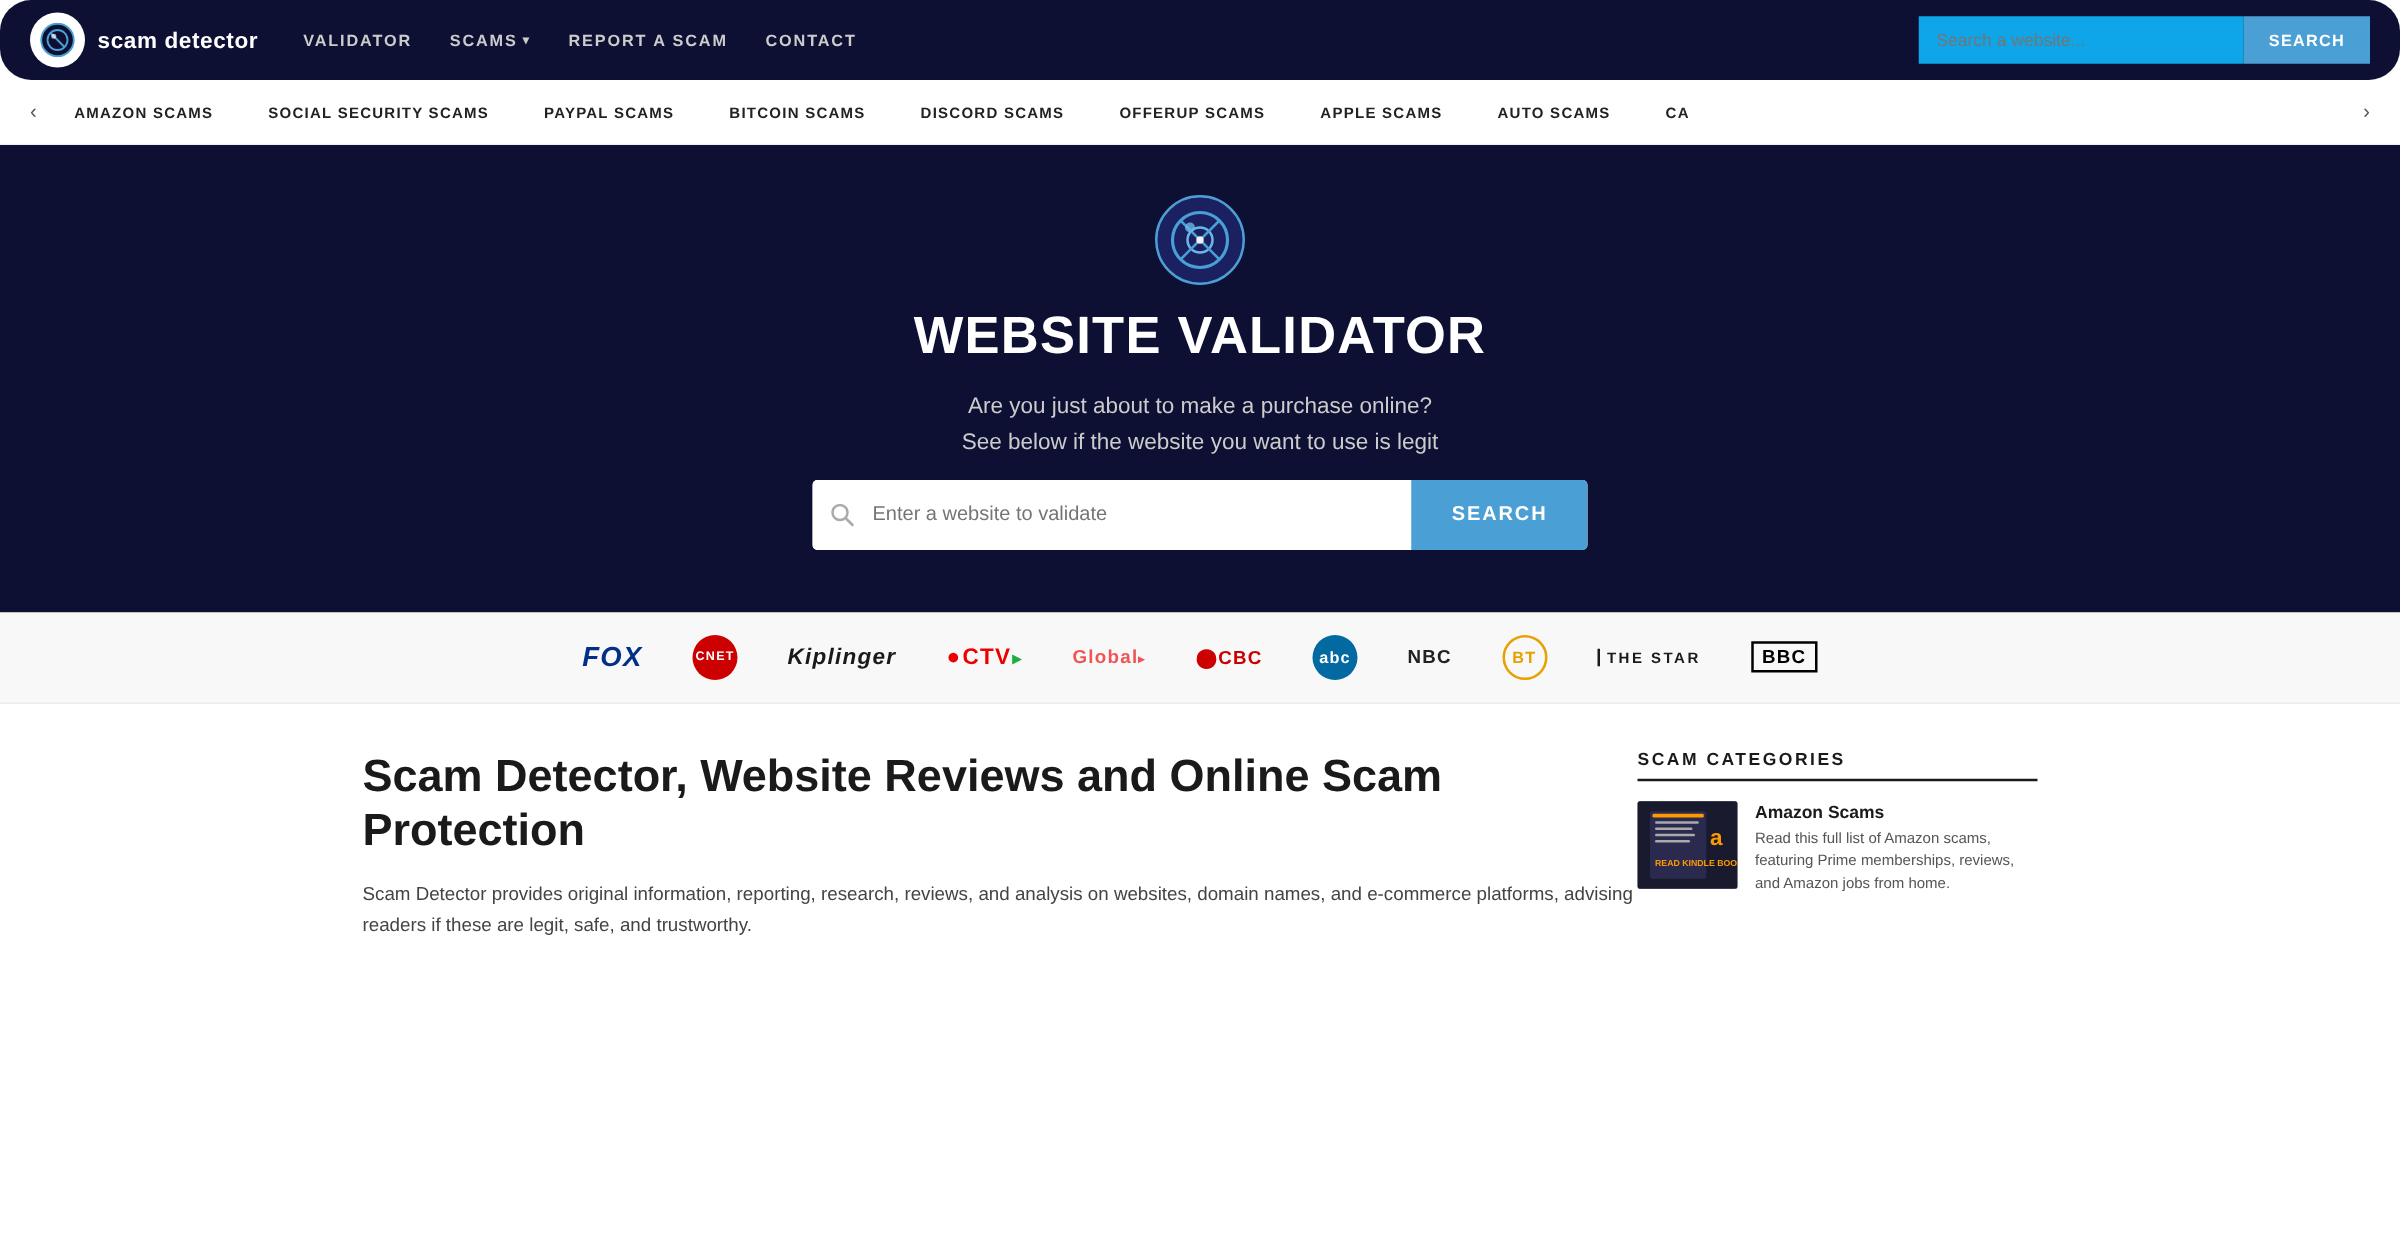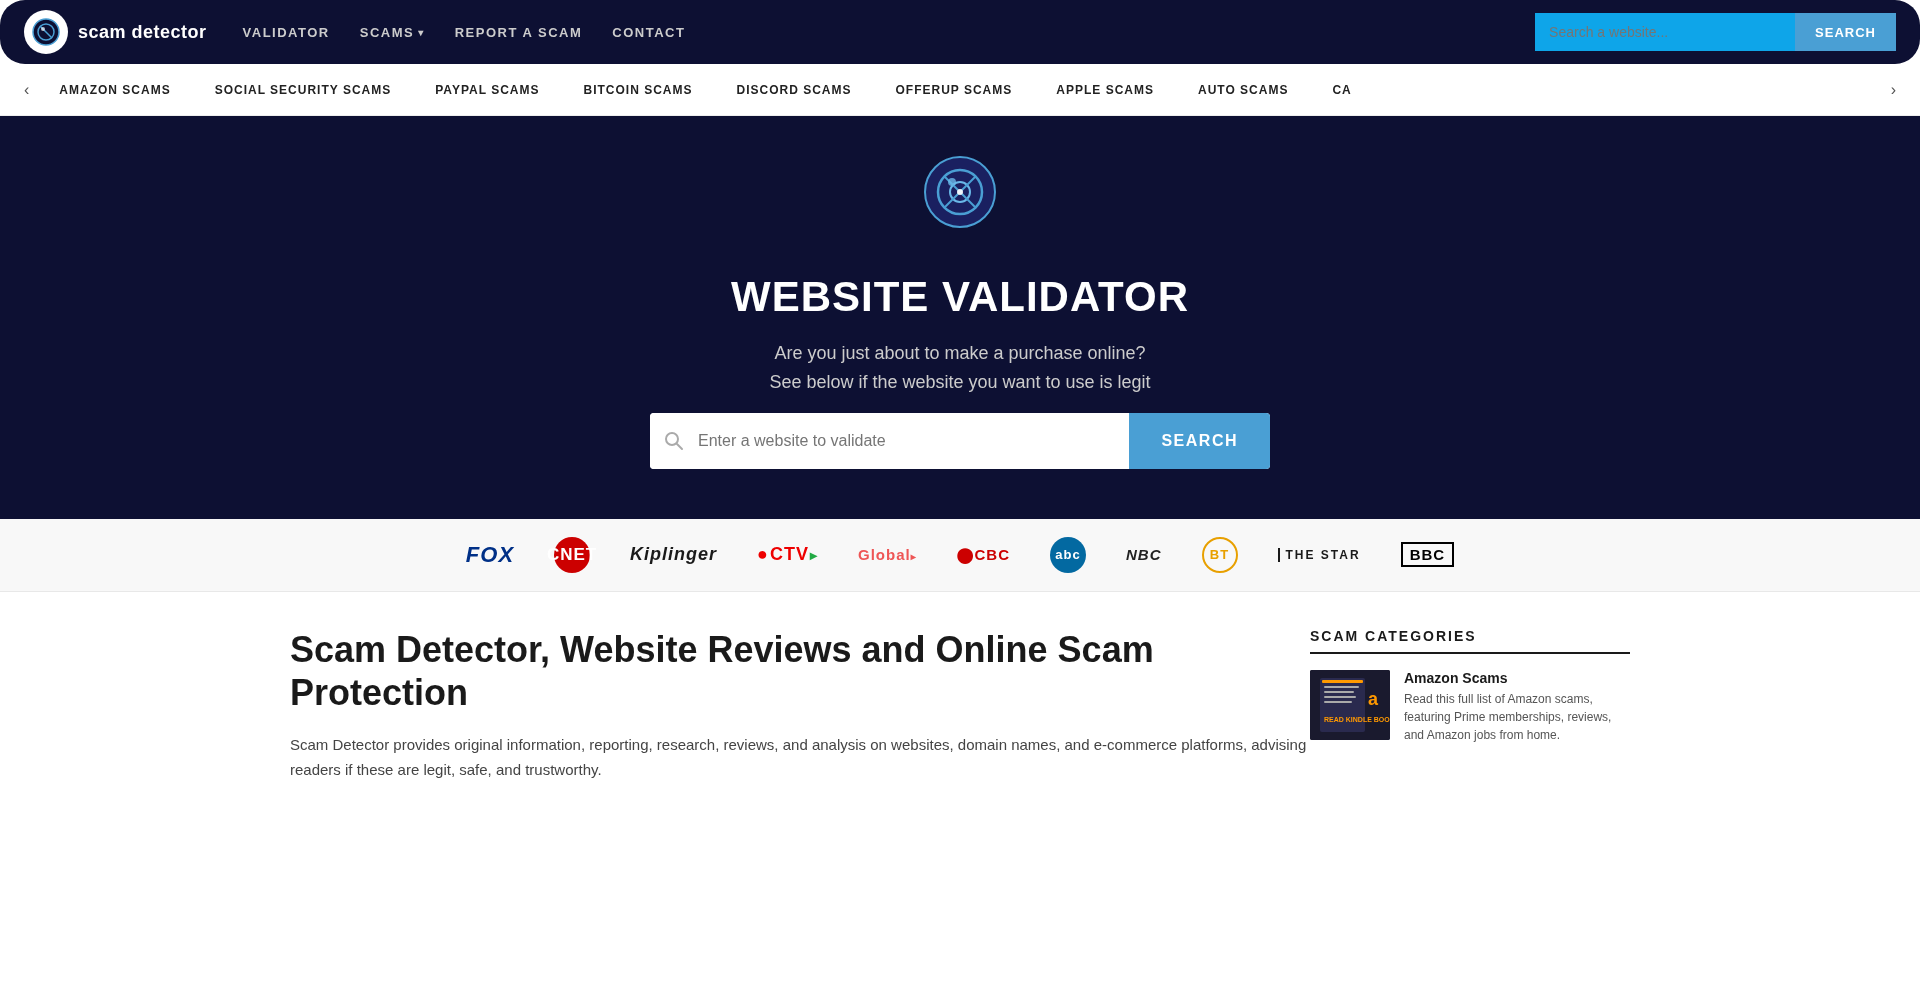--- a/index.html
+++ b/index.html
@@ -149,21 +149,20 @@
       width: 72px;
       height: 72px;
       margin-bottom: 16px;
     }
     .hero-title {
       color: #fff;
       font-size: 42px;
       font-weight: 800;
       letter-spacing: 1px;
       margin-bottom: 18px;
-      margin-top: 29px;
     }
     .hero-subtitle {
       color: #ccc;
       font-size: 18px;
       line-height: 1.6;
       margin-bottom: 16px;
     }
     .hero-search-bar {
       display: flex;
       width: 620px;
@@ -367,31 +366,31 @@
         <line x1="13" y1="13" x2="18" y2="18" stroke="#aaa" stroke-width="2" stroke-linecap="round"></line>
       </svg>
     </div>
     <input class="hero-search-input" type="text" placeholder="Enter a website to validate" style="">
     <button class="hero-search-btn">SEARCH</button>
   </div>
 </section>
 
 <div class="media-bar">
   <span class="media-logo media-logo-fox">FOX</span>
-  <span class="media-logo" style="background:#c00;color:#fff;border-radius:50%;width:36px;height:36px;display:inline-flex;align-items:center;justify-content:center;font-size:17px;font-weight:900;">CNET</span>
+  <span class="media-logo" style="background:#c00;color:#fff;border-radius:50%;width:36px;height:36px;display:inline-flex;align-items:center;justify-content:center;font-size:10px;font-weight:900;">CNET</span>
   <span class="media-logo media-logo-kiplinger" style="color:#1a1a1a;font-size:18px;font-weight:700;font-style:italic;">Kiplinger</span>
   <span class="media-logo" style="display:inline-flex;align-items:center;gap:1px;">
     <span style="color:#e00;font-size:18px;font-weight:900;">●</span>
     <span style="color:#e00;font-size:18px;font-weight:900;">CTV</span>
     <span style="color:#22aa44;font-size:14px;font-weight:900;">▸</span>
   </span>
   <span class="media-logo" style="color:#e55;font-size:15px;font-weight:700;">Global<span style="color:#e55;font-size:10px;">▸</span></span>
   <span class="media-logo" style="color:#cc0000;font-size:15px;font-weight:700;">⬤CBC</span>
   <span class="media-logo" style="background:#0369a1;color:#fff;font-size:13px;font-weight:900;border-radius:50%;width:36px;height:36px;display:inline-flex;align-items:center;justify-content:center;">abc</span>
-  <span class="media-logo" style="color:#222;font-size:15px;font-weight:700;font-style:italic;">NBC</span>
+  <span class="media-logo" style="color:#222;font-size:15px;font-weight:700;">NBC</span>
   <span class="media-logo" style="border:2.5px solid #e8a000;border-radius:50%;color:#e8a000;font-size:13px;font-weight:900;width:36px;height:36px;display:inline-flex;align-items:center;justify-content:center;">BT</span>
   <span class="media-logo" style="color:#1a1a1a;font-size:12px;font-weight:700;letter-spacing:2px;border-left:2px solid #1a1a1a;padding-left:6px;">THE STAR</span>
   <span class="media-logo" style="border:2.5px solid #000;color:#000;font-size:15px;font-weight:900;padding:2px 7px;letter-spacing:1px;">BBC</span>
 </div>
 
 <div class="main-content">
   <div class="main-left">
     <h2 class="page-title">Scam Detector, Website Reviews and Online Scam Protection</h2>
     <p class="page-desc">Scam Detector provides original information, reporting, research, reviews, and analysis on websites, domain names, and e-commerce platforms, advising readers if these are legit, safe, and trustworthy.</p>
   </div>

